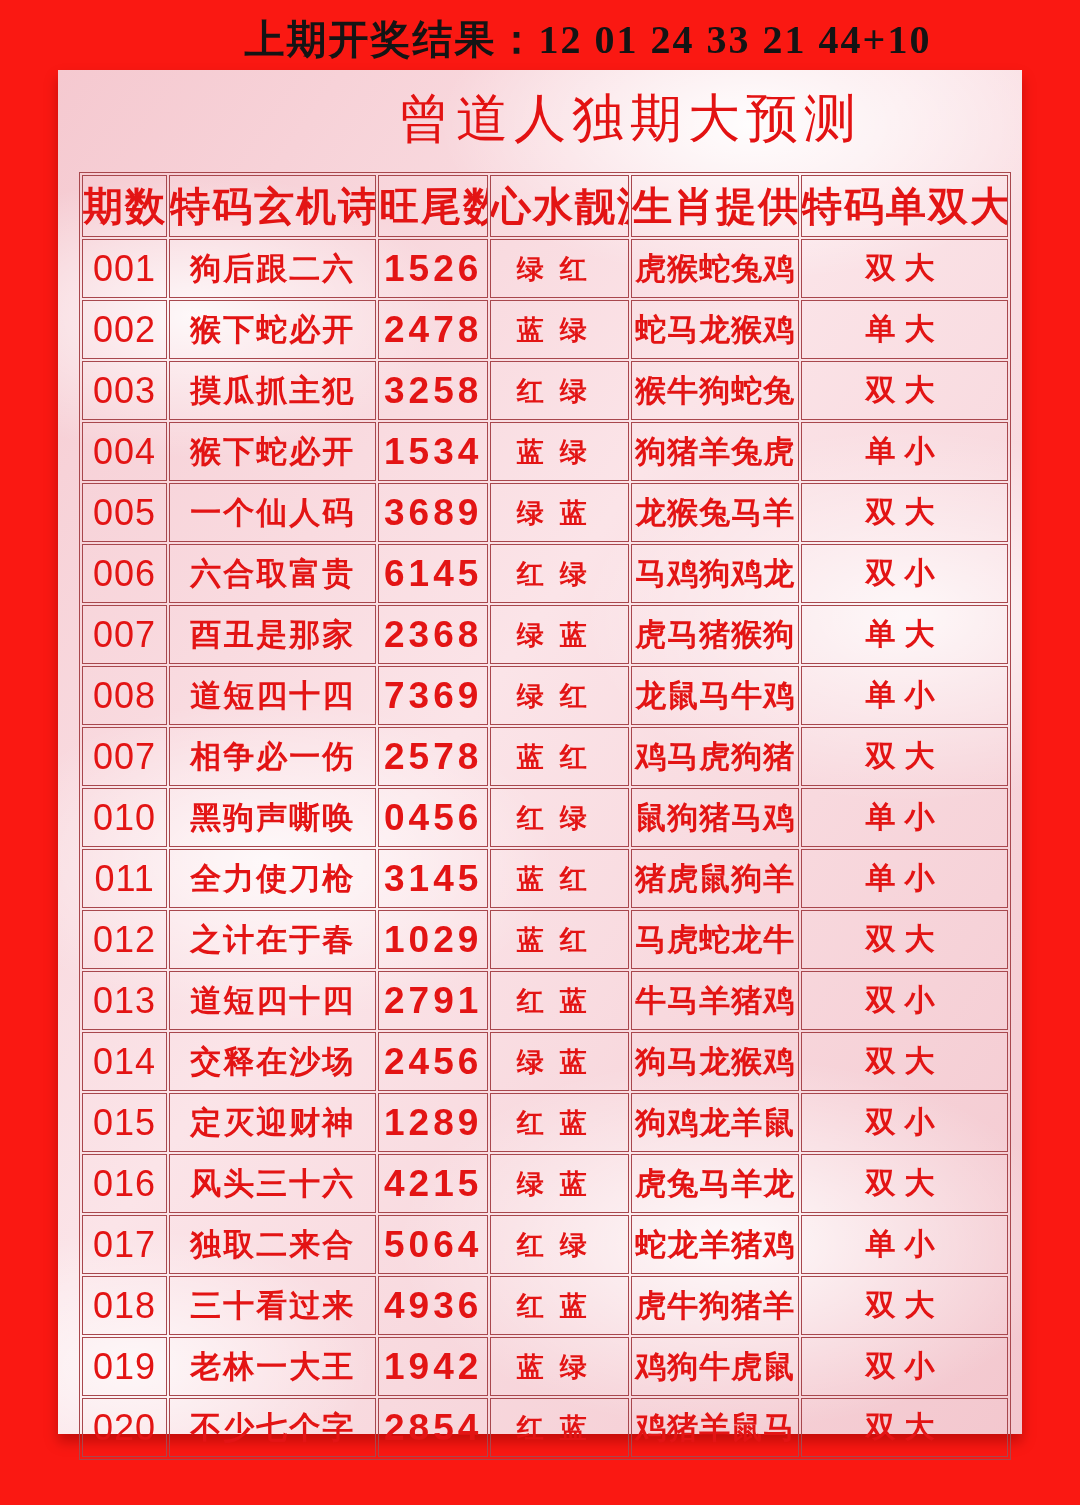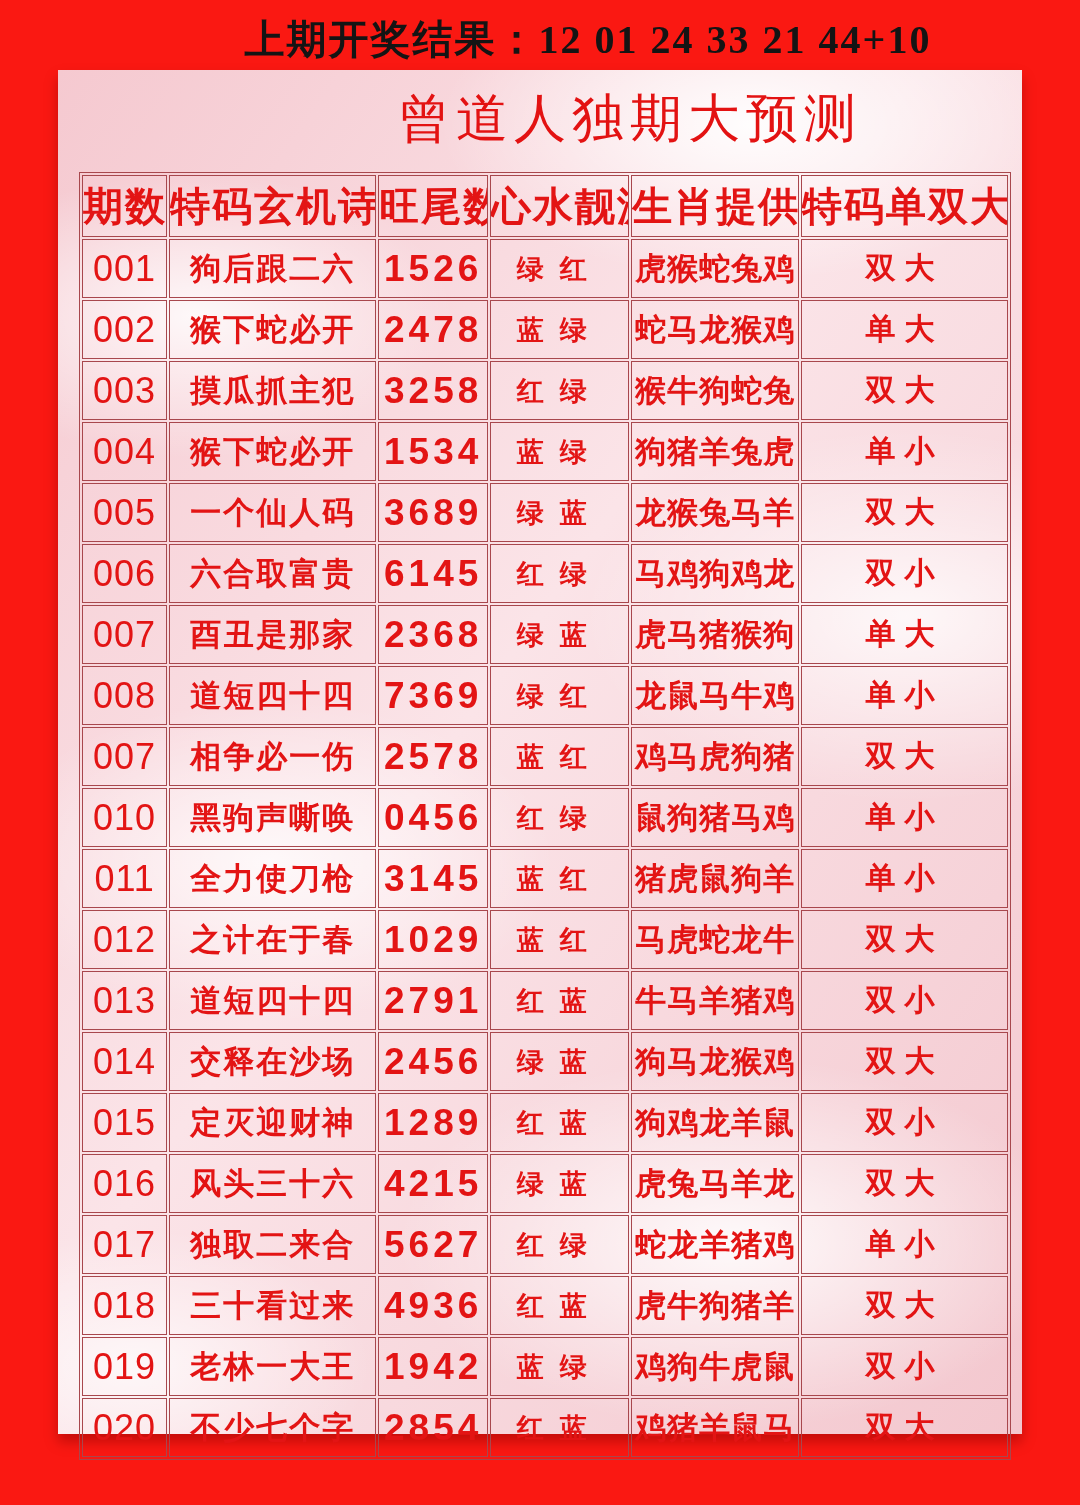--- a/index.html
+++ b/index.html
@@ -215,21 +215,21 @@
           <td class="c-period">016</td>
           <td class="c-poem">风头三十六</td>
           <td class="c-tails">4215</td>
           <td class="c-waves">绿蓝</td>
           <td class="c-zodiac">虎兔马羊龙</td>
           <td class="c-size_parity">双大</td>
         </tr>
         <tr>
           <td class="c-period">017</td>
           <td class="c-poem">独取二来合</td>
-          <td class="c-tails">5627</td>
+          <td class="c-tails">5064</td>
           <td class="c-waves">红绿</td>
           <td class="c-zodiac">蛇龙羊猪鸡</td>
           <td class="c-size_parity">单小</td>
         </tr>
         <tr>
           <td class="c-period">018</td>
           <td class="c-poem">三十看过来</td>
           <td class="c-tails">4936</td>
           <td class="c-waves">红蓝</td>
           <td class="c-zodiac">虎牛狗猪羊</td>

